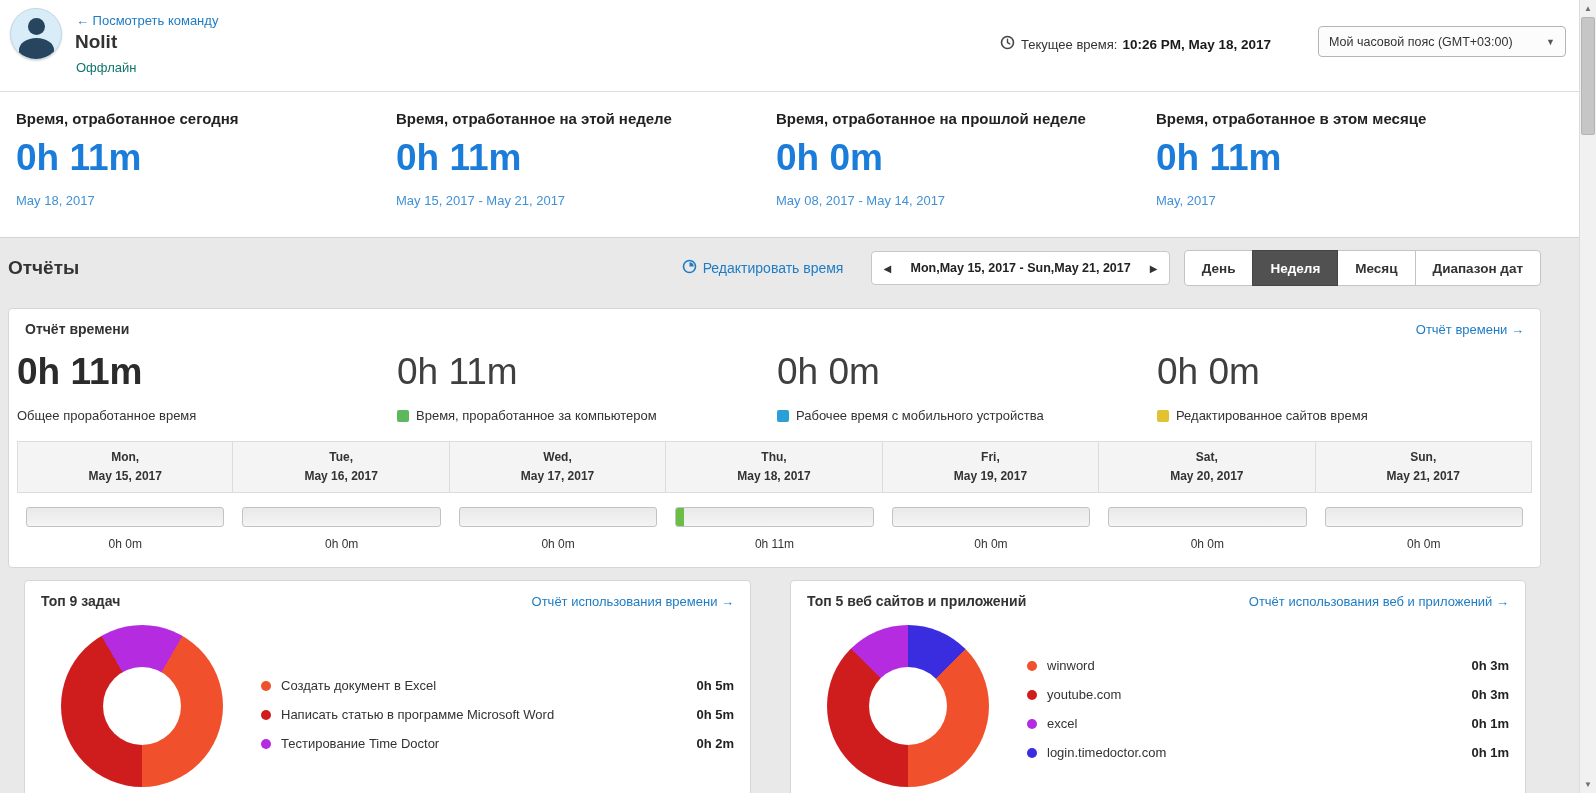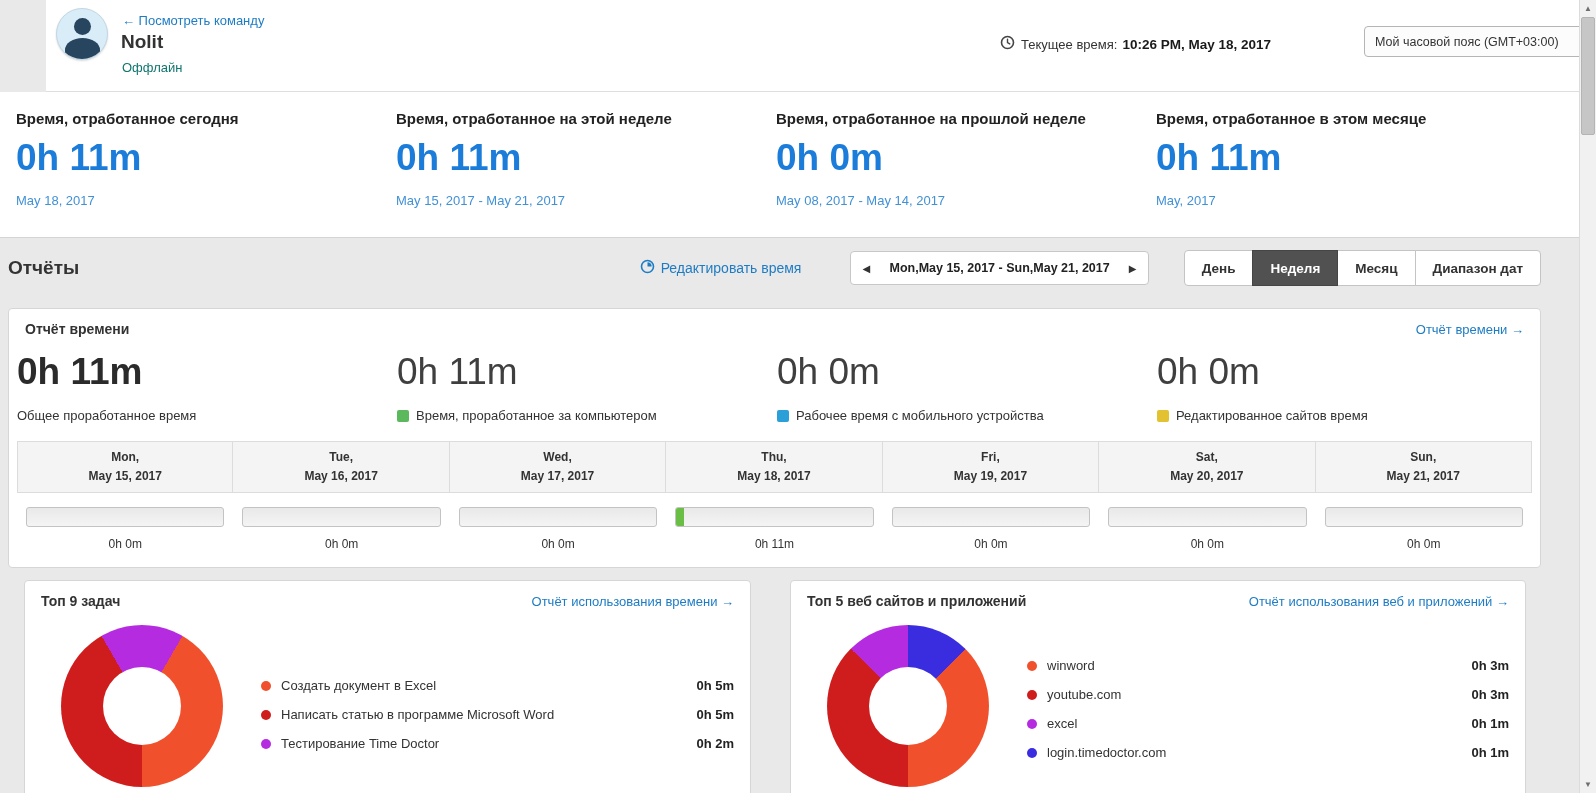--- a/index.html
+++ b/index.html
@@ -14,42 +14,42 @@
   .page { position:absolute; left:0; top:0; width:1579px; height:793px; overflow:hidden; }
 
   
   .scrollbar { position:absolute; right:0; top:0; width:17px; height:793px; background:#f1f1f1; border-left:1px solid #dcdcdc; }
   .sb-btn { position:absolute; left:0; width:16px; height:17px; display:flex; align-items:center; justify-content:center; font-size:8px; color:#6e6e6e; background:#f1f1f1; }
   .sb-up { top:0; }
   .sb-down { bottom:0; }
   .sb-thumb { position:absolute; left:1px; top:17px; width:14px; height:118px; background:#c6c6c6; border:1px solid #b4b4b4; border-radius:2px; }
 
   
-  .header { background:#fff; height:92px; position:relative; border-bottom:1px solid #dedede;margin-left:46px; }
+  .header { background:#fff; height:92px; position:relative; border-bottom:1px solid #dedede; }
   .avatar { position:absolute; left:10px; top:8px; width:52px; height:52px; border-radius:50%; background:#d9edf9; border:1px solid #c2d7e4; overflow:hidden; box-shadow:0 1px 2px rgba(0,0,0,.15); }
   .avatar .head { position:absolute; top:9px; left:17px; width:17px; height:17px; border-radius:50%; background:#27455f; }
   .avatar .body { position:absolute; top:29px; left:8px; width:35px; height:24px; border-radius:50% 50% 0 0; background:#27455f; }
   .back-link { position:absolute; left:76px; top:13px; font-size:13px; color:#1e7cc4; text-decoration:none; cursor:pointer; }
   .user-name { position:absolute; left:75px; top:31px; font-size:19px; font-weight:bold; color:#333; }
   .user-status { position:absolute; left:76px; top:60px; font-size:13px; color:#0f766e; }
   .current-time { position:absolute; right:308px; top:35px; display:flex; align-items:center; font-size:13px; color:#333; }
   .current-time .lbl { margin:0 5px 0 6px; }
   .current-time .val { font-weight:bold; font-size:13.5px; color:#1a1a1a; }
   .tz-select { position:absolute; left:1318px; top:26px; width:248px; height:31px; border:1px solid #b5b5b5; border-radius:4px; background:#fcfcfc; display:flex; align-items:center; justify-content:space-between; padding:0 10px; font-size:12.5px; color:#333; cursor:pointer; }
   .tz-select .caret { font-size:9px; color:#555; margin-left:8px; }
 
   
   .stats { background:#fff; height:146px; display:grid; grid-template-columns:repeat(4,380px); padding:0 16px; border-bottom:1px solid #d4d4d4; }
   .stat { padding-top:18px; }
   .stat-title { font-size:15px; font-weight:bold; color:#222; }
   .stat-value { font-size:37px; font-weight:bold; color:#1b7cd9; margin-top:10px; }
   .stat-period { font-size:13px; color:#4191d6; margin-top:14px; }
 
   
-  .reports-bar { height:60px; display:flex; align-items:center; padding:0 38px 0 8px;gap:21px; }
+  .reports-bar { height:60px; display:flex; align-items:center; padding:0 38px 0 8px; }
   .reports-title { font-size:19px; font-weight:bold; color:#333; }
   .edit-time { margin-left:auto; display:flex; align-items:center; color:#1e7cc4; font-size:14px; cursor:pointer; }
   .edit-time .txt { margin-left:6px; }
   .date-nav { margin-left:28px; display:flex; align-items:center; height:34px; background:#fff; border:1px solid #c7c7c7; border-radius:4px; }
   .date-nav-btn { width:30px; height:100%; display:flex; align-items:center; justify-content:center; font-size:10px; color:#333; cursor:pointer; }
   .date-range { font-size:12.5px; font-weight:bold; color:#222; padding:0 8px; white-space:nowrap; }
   .view-group { margin-left:14px; display:flex; }
   .view-btn { height:36px; padding:0 17px; display:flex; align-items:center; background:#fff; border:1px solid #c4c4c4; margin-left:-1px; font-size:13.5px; color:#333; cursor:pointer; white-space:nowrap;font-weight:bold; }
   .view-btn:first-child { border-radius:4px 0 0 4px; margin-left:0; }
   .view-btn:last-child { border-radius:0 4px 4px 0; }

